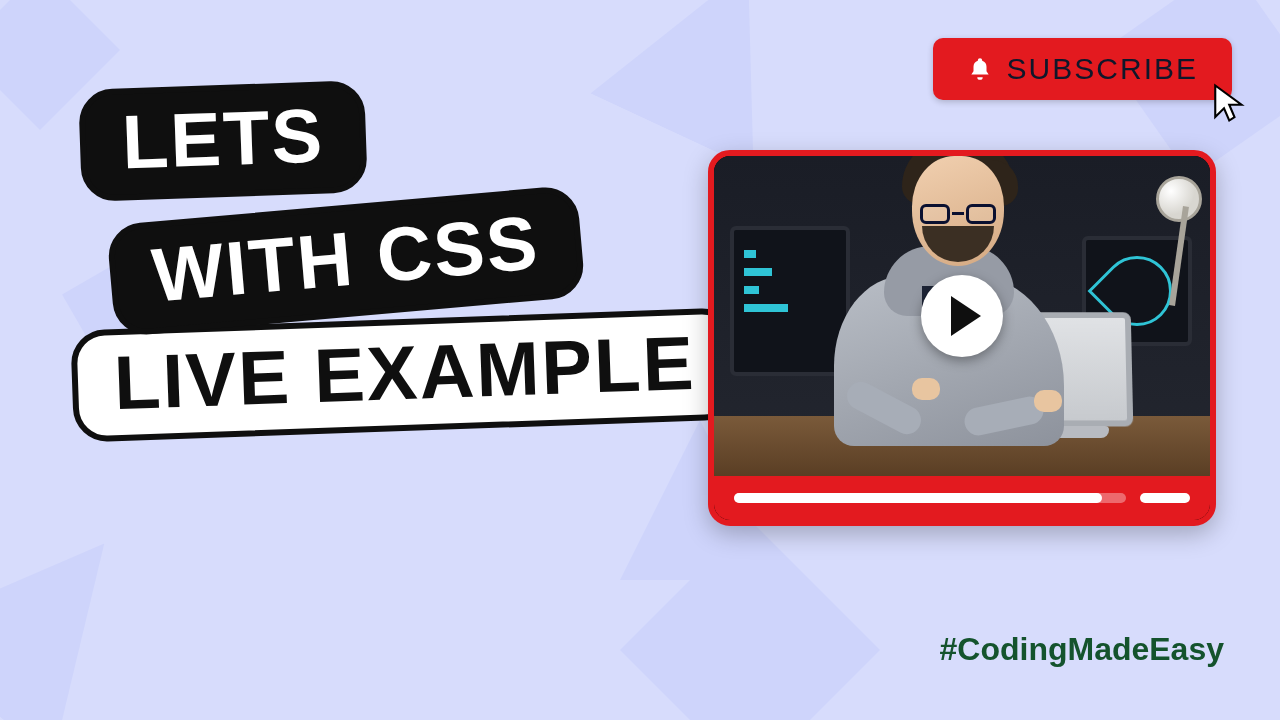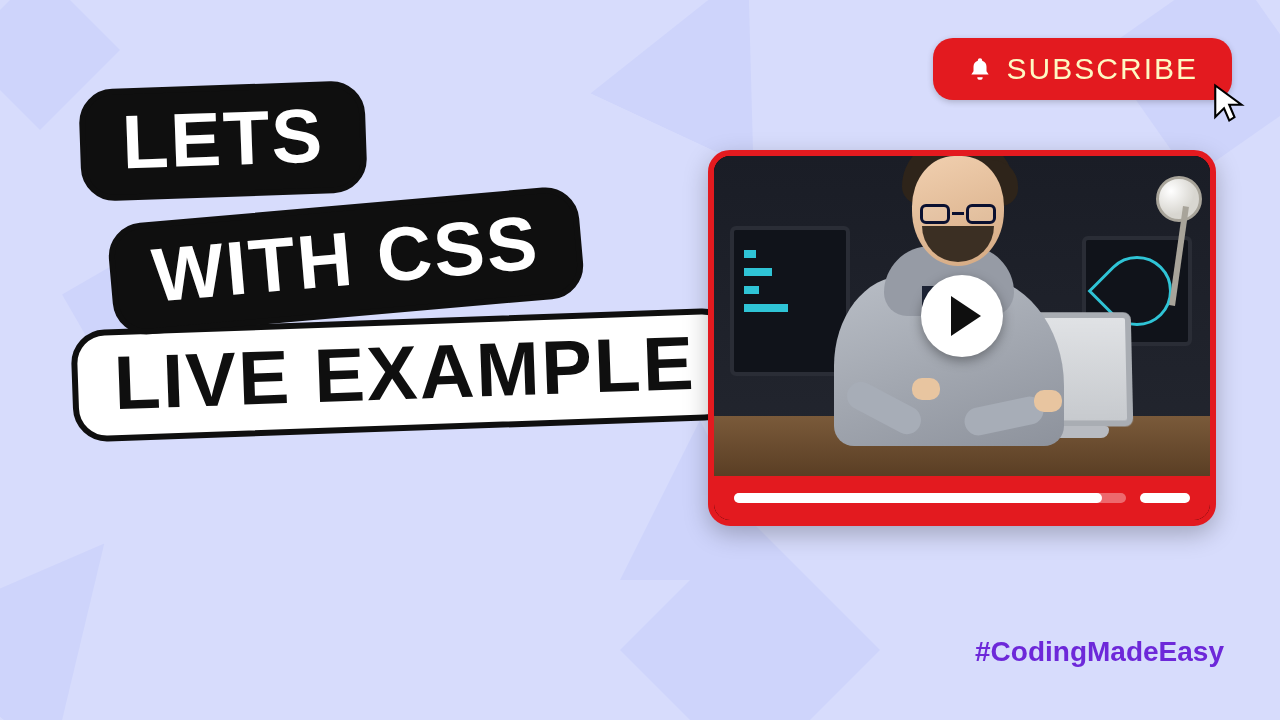--- a/index.html
+++ b/index.html
@@ -53,23 +53,23 @@
   .p3 { transform: rotate(-5deg); margin-top: 8px; margin-left: 30px; z-index: 3; }
   .p4 { transform: rotate(-2deg); margin-top: 2px; margin-left: -8px; }
 
   .subscribe {
     position: absolute;
     top: 38px;
     right: 48px;
   }
   .subscribe-btn {
     background: #e31a1f;
-    color: #fef9c3;
+    color: #0f172a;
     border: none;
-    border-radius: 20px;
+    border-radius: 10px;
     padding: 14px 34px;
     font-size: 30px;
     font-weight: 500;
     letter-spacing: 2px;
     display: flex;
     align-items: center;
     gap: 14px;
     cursor: pointer;
     box-shadow: 0 2px 6px rgba(0,0,0,0.2);
   }
@@ -213,23 +213,23 @@
     background:#fff; border-radius: 6px;
   }
   .pbar-seg {
     width: 50px; height: 10px; background:#fff; border-radius: 6px;
   }
 
   .hashtag {
     position:absolute;
     right: 56px;
     bottom: 52px;
-    font-size: 28px;
+    font-size: 32px;
     font-weight: 600;
-    color: #6d28d9;
+    color: #14532d;
   }
 </style>
 </head>
 <body>
 
 <div class="bg-shapes">
   <div class="shape sh1"></div>
   <div class="shape sh2"></div>
   <div class="shape sh3"></div>
   <div class="shape sh4"></div>

